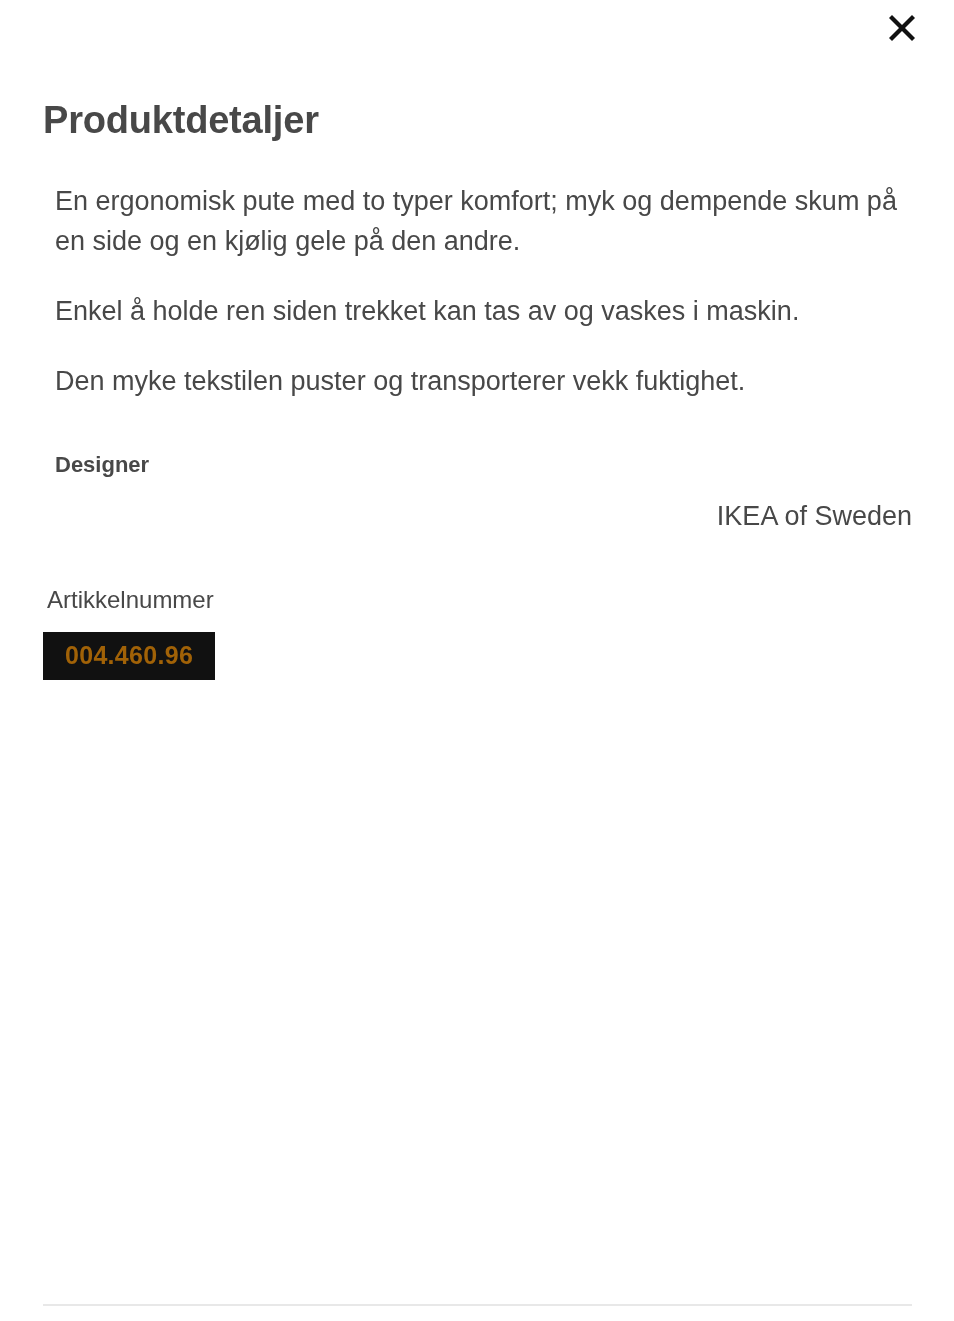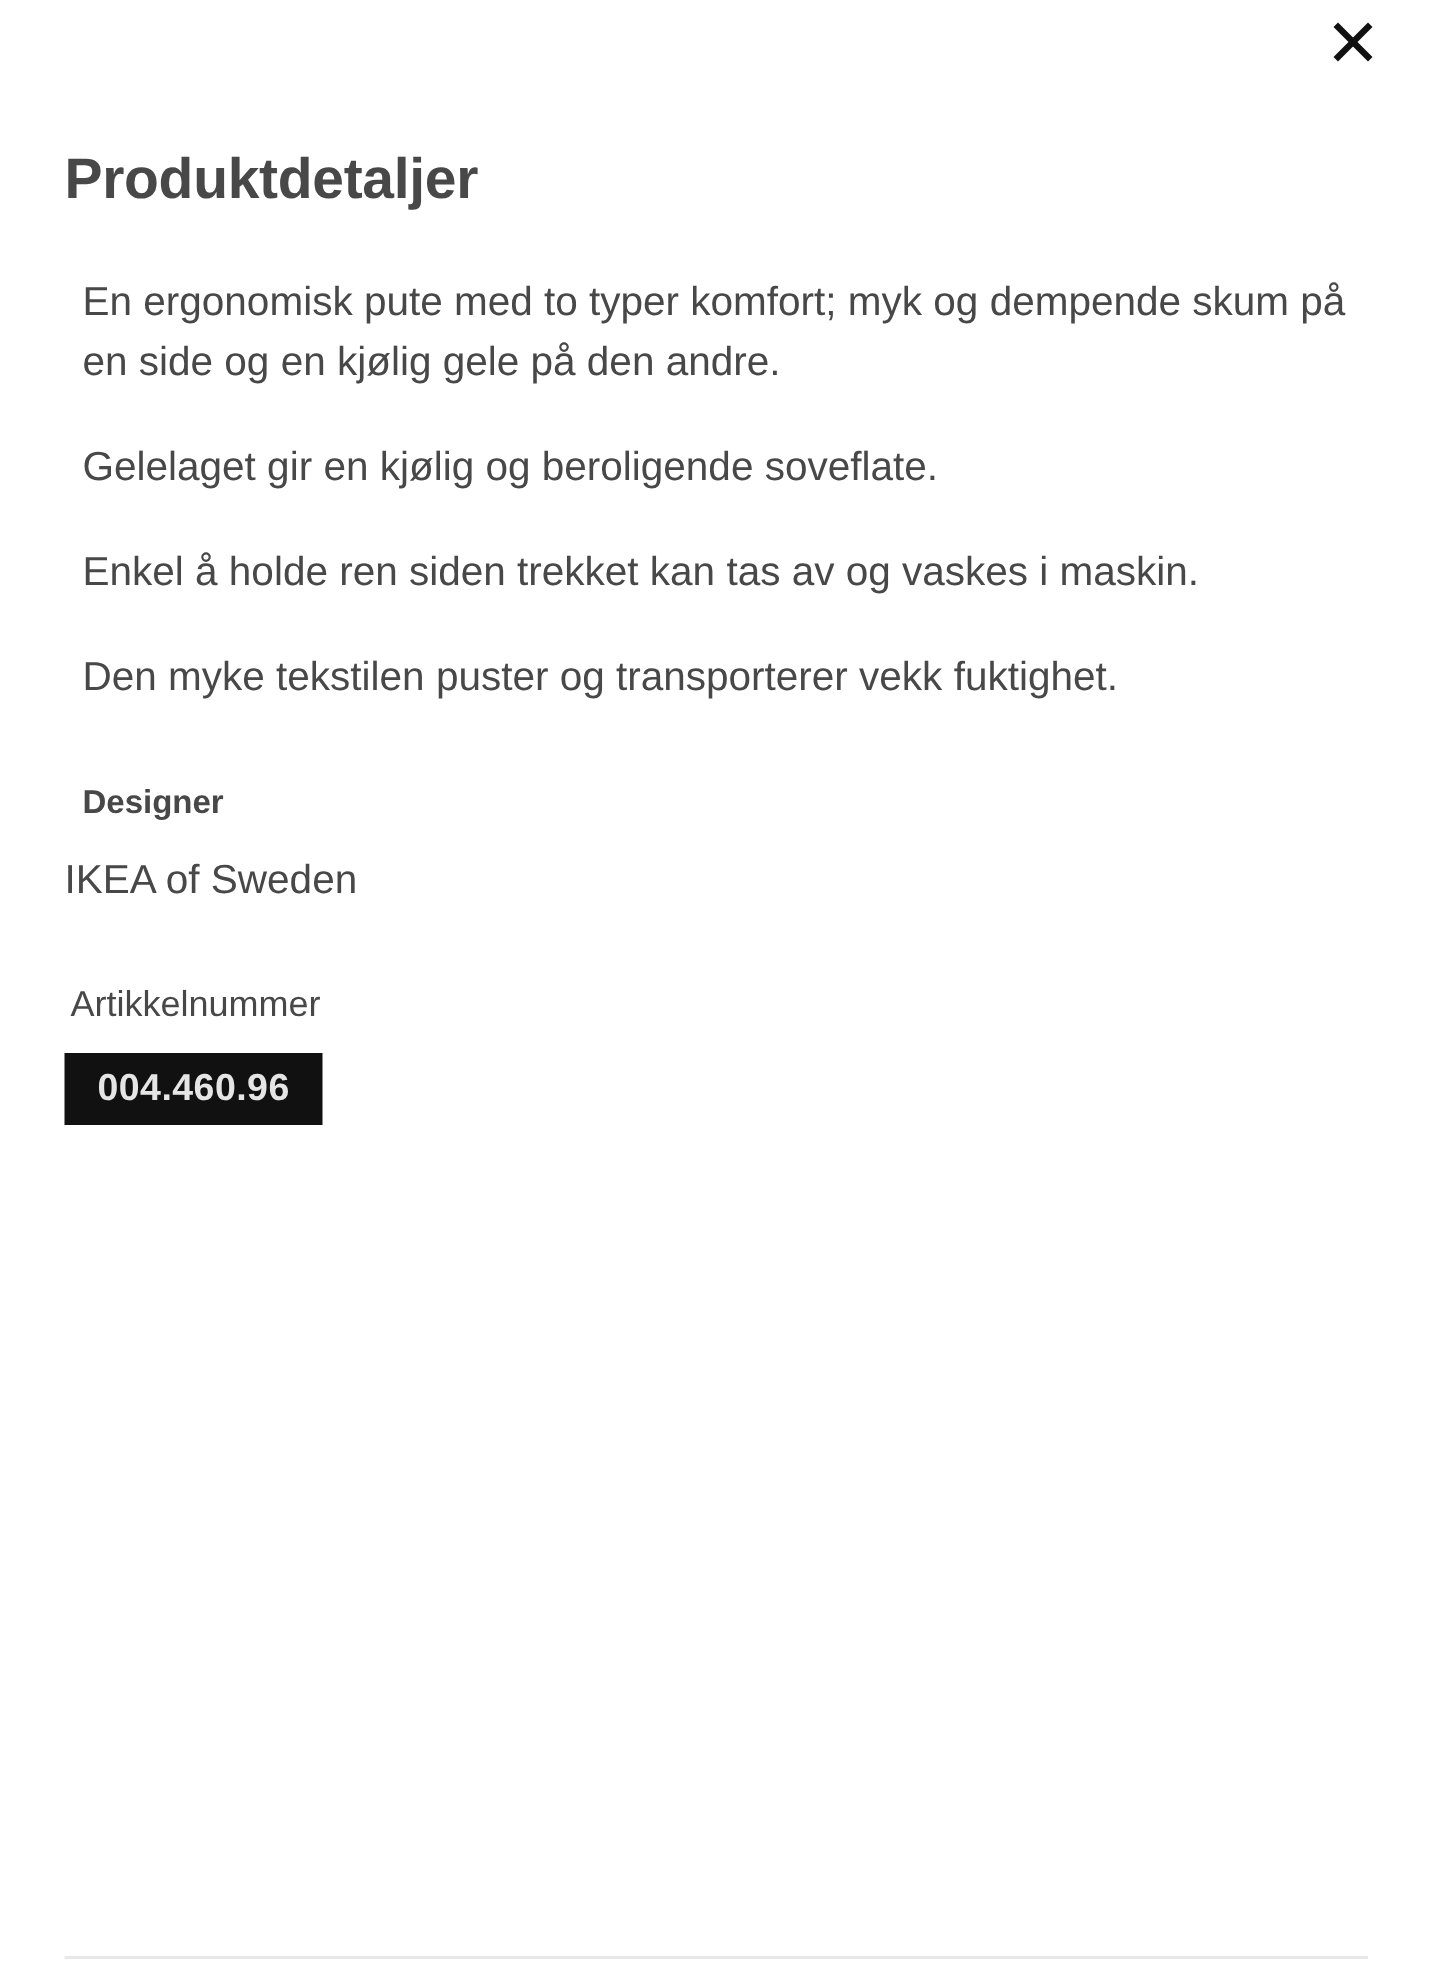--- a/index.html
+++ b/index.html
@@ -80,36 +80,37 @@
     line-height: 38px;
     font-weight: bold;
     color: #484848;
   }
   .designer-value {
     margin: 0;
     font-size: 27px;
     line-height: 40px;
     font-weight: normal;
     color: #484848;
+    text-align: right;
   }
   .article-block {
     margin-top: 48px;
   }
   .article-label {
     margin: 4px;
     font-size: 24px;
     line-height: 32px;
     color: #484848;
     font-weight: normal;
   }
   .article-badge {
     display: inline-block;
     margin-top: 12px;
     background: #111111;
-    color: #e5e5e5;
+    color: #a16207;
     font-size: 25px;
     font-weight: bold;
     line-height: 1;
     padding: 11px 22px 12px 22px;
     letter-spacing: 0.3px;
   }
   .divider {
     position: absolute;
     left: 43px;
     top: 1304px;
@@ -131,21 +132,20 @@
       </svg>
     </span>
   </button>
 
   <div class="content">
 
     <h1 class="page-title">Produktdetaljer</h1>
 
     <div class="desc-list">
       <p class="desc-para">En ergonomisk pute med to typer komfort; myk og dempende skum på en side og en kjølig gele på den andre.</p>
-      <p class="desc-para">Gelelaget gir en kjølig og beroligende soveflate.</p>
       <p class="desc-para">Enkel å holde ren siden trekket kan tas av og vaskes i maskin.</p>
       <p class="desc-para">Den myke tekstilen puster og transporterer vekk fuktighet.</p>
     </div>
 
     <div class="designer-block">
       <p class="designer-label">Designer</p>
       <p class="designer-value">IKEA of Sweden</p>
     </div>
 
     <div class="article-block">

